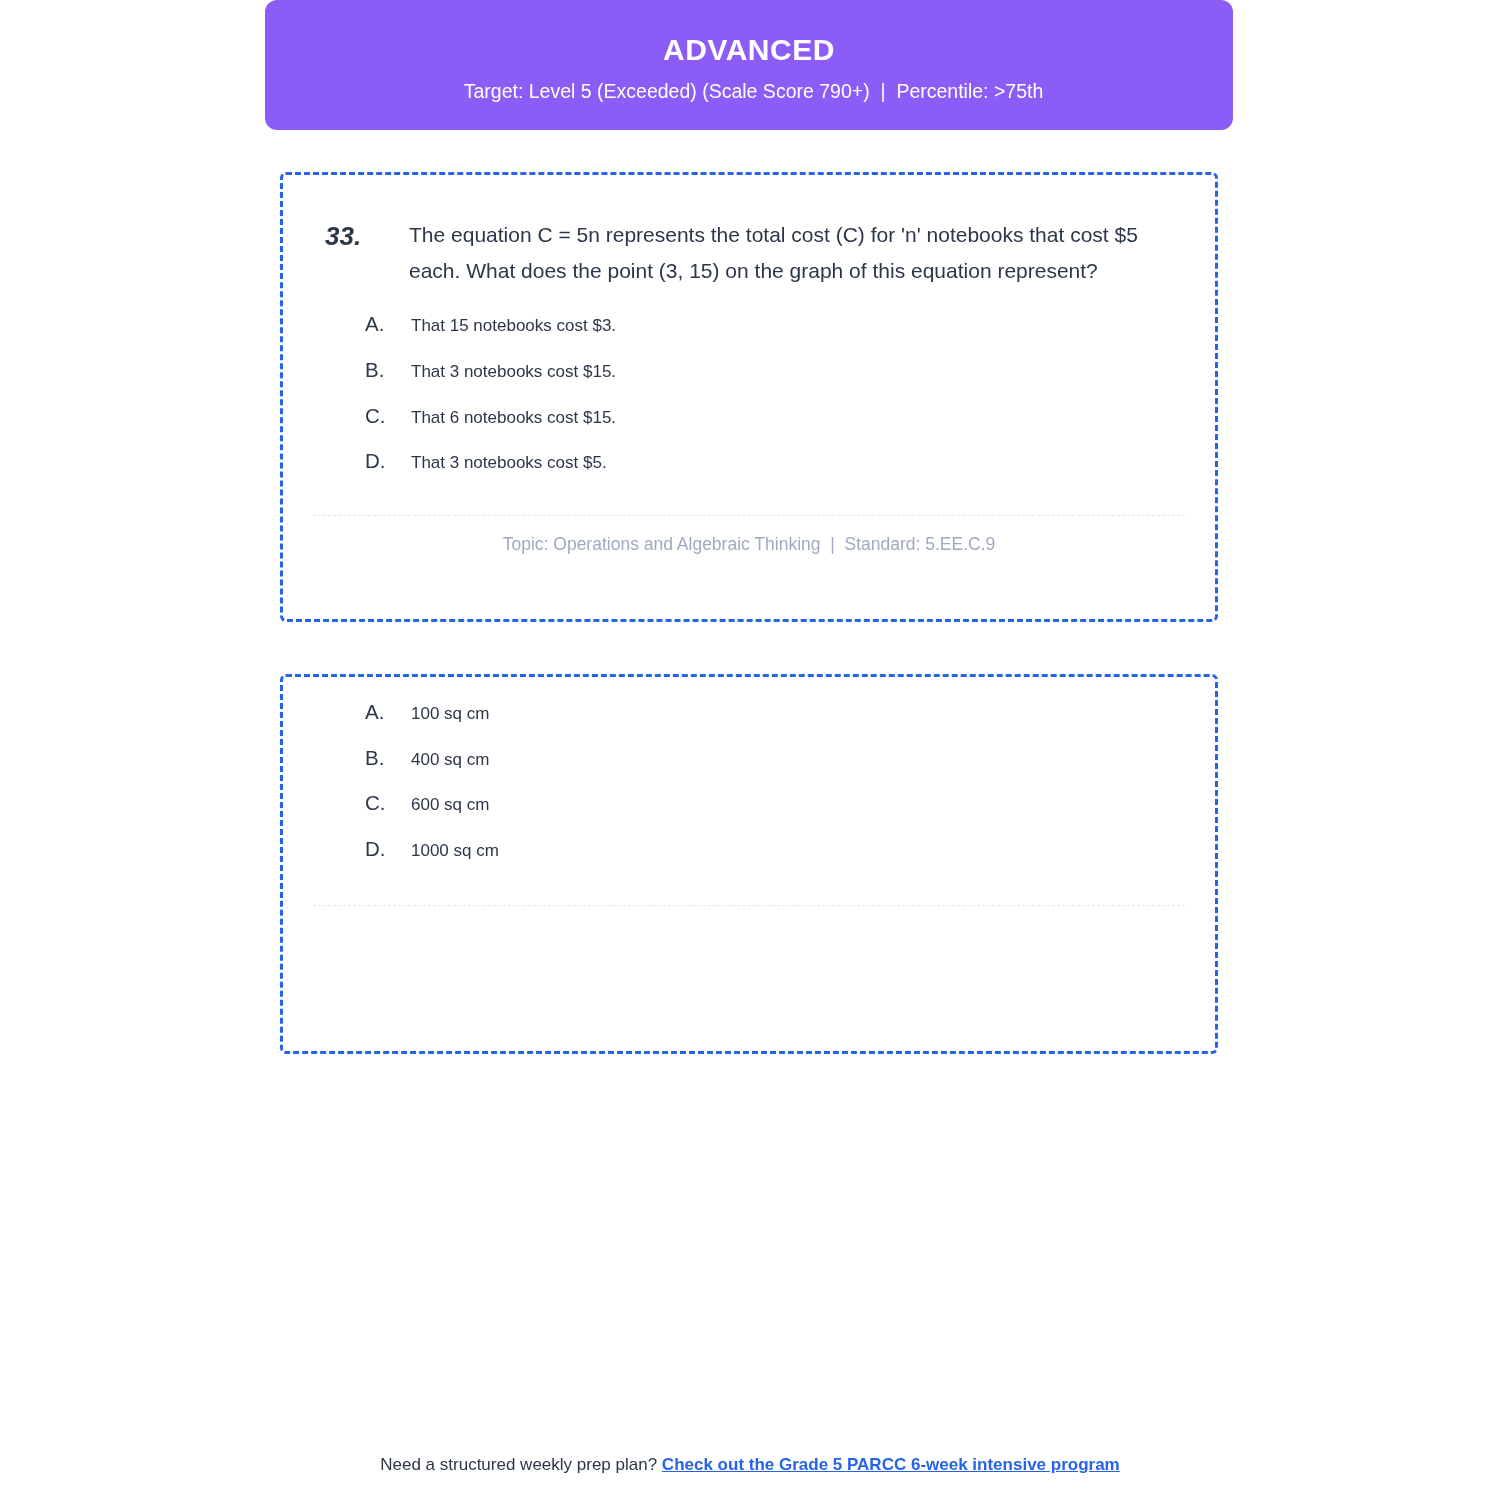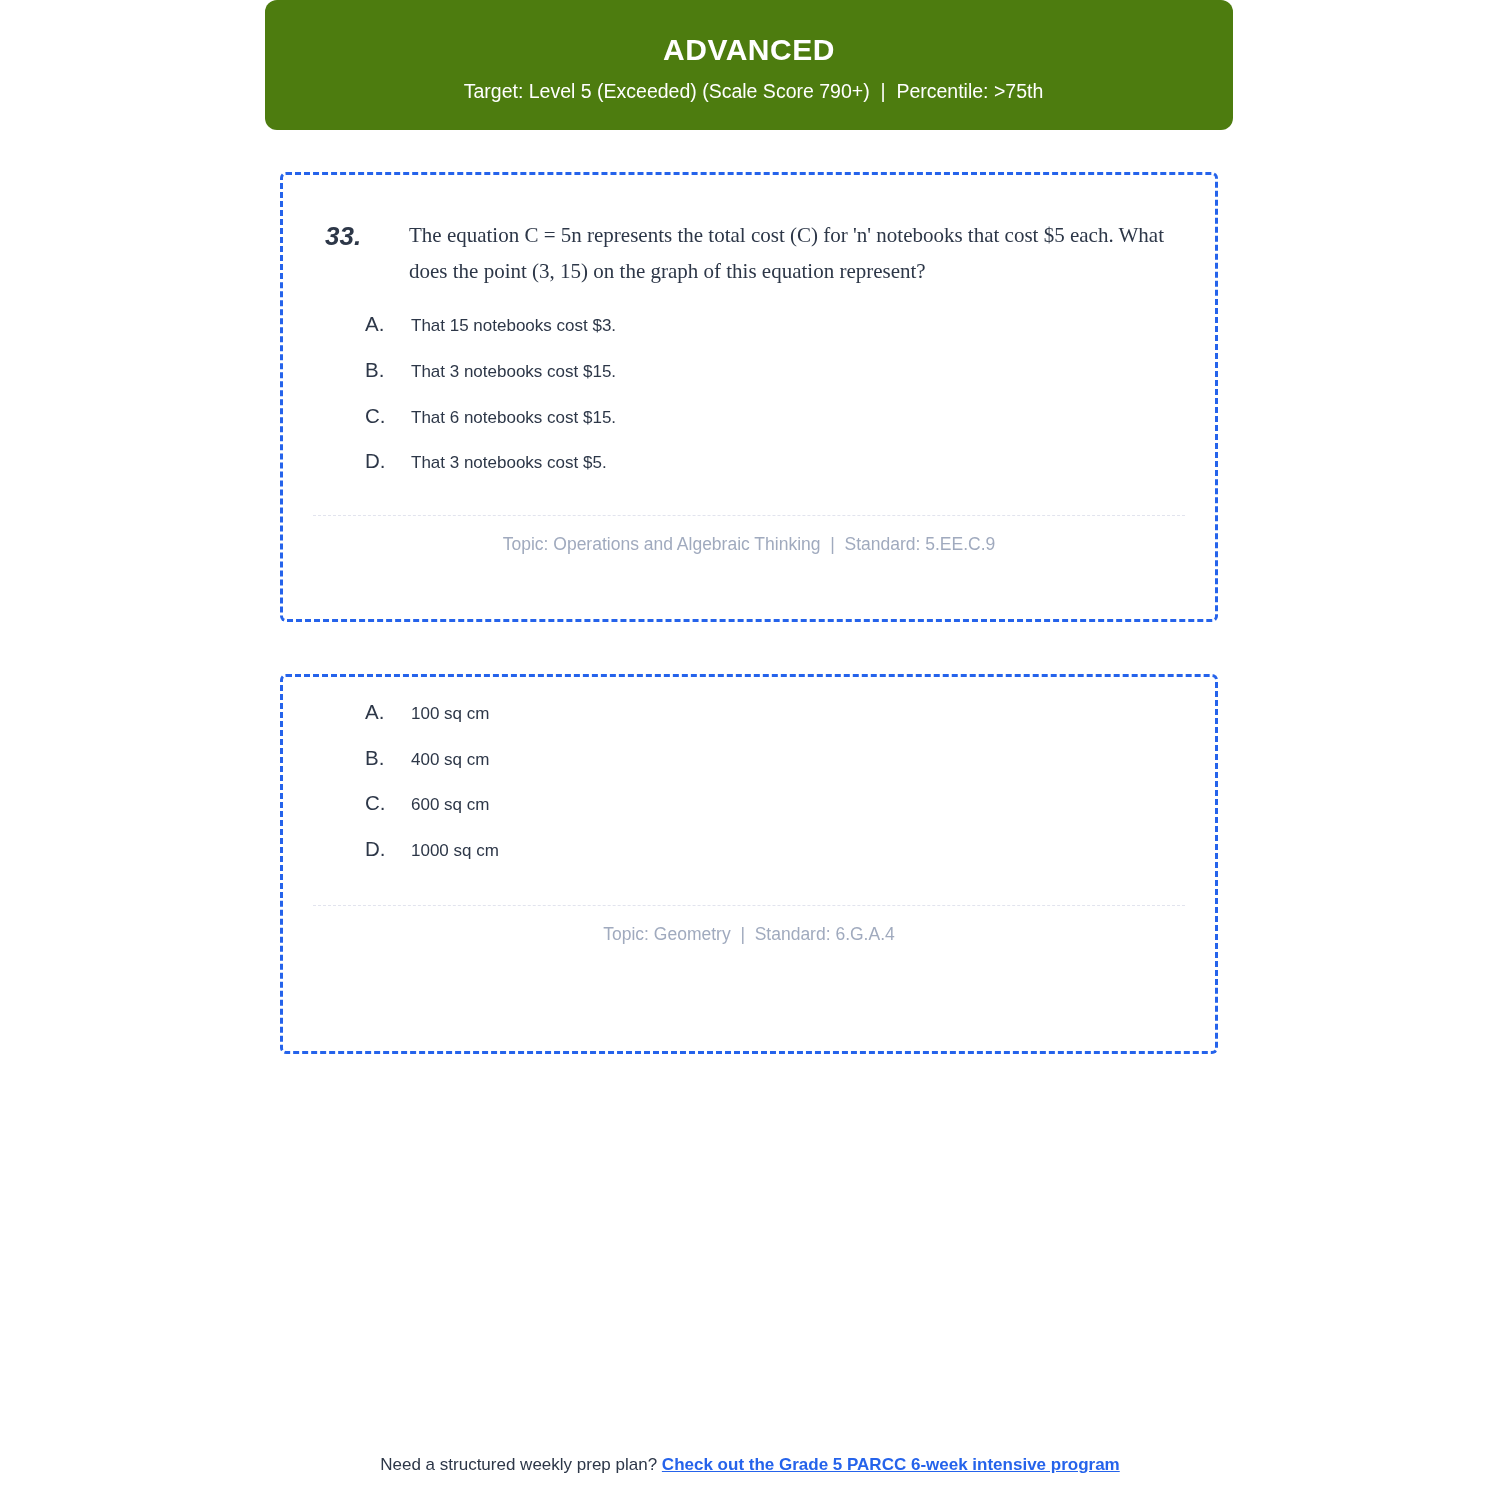--- a/index.html
+++ b/index.html
@@ -22,21 +22,21 @@
     box-sizing: border-box;
   }
 
   
   .banner {
     position: absolute;
     left: 265px;
     top: 0px;
     width: 968px;
     height: 130px;
-    background: #4d7c0f;
+    background: #8b5cf6;
     border-radius: 12px;
     box-sizing: border-box;
     display: flex;
     flex-direction: column;
     align-items: center;
     justify-content: center;
     padding-top: 6px;
   }
   .banner-title {
     color: #ffffff;
@@ -85,21 +85,20 @@
     flex: 0 0 84px;
     line-height: 1.52;
     font-style: italic;
   }
   .q-text {
     font-size: 21px;
     font-weight: normal;
     color: #2d3748;
     line-height: 1.72;
     flex: 1 1 auto;
-    font-family: Liberation Serif, serif;
   }
 
   .options {
     margin-top: 22px;
     padding-left: 82px;
     padding-right: 40px;
   }
   .option {
     display: flex;
     align-items: baseline;
@@ -204,20 +203,19 @@
       <div class="option">
         <span class="opt-letter">C.</span>
         <span class="opt-text">600 sq cm</span>
       </div>
       <div class="option">
         <span class="opt-letter">D.</span>
         <span class="opt-text">1000 sq cm</span>
       </div>
     </div>
     <hr class="divider">
-    <div class="meta">Topic: Geometry  |  Standard: 6.G.A.4</div>
   </div>
 
   <div class="footer">
     <span class="footer-text">Need a structured weekly prep plan? </span><a class="footer-link">Check out the Grade 5 PARCC 6-week intensive program</a>
   </div>
 
 </div>
 
 </body></html>

